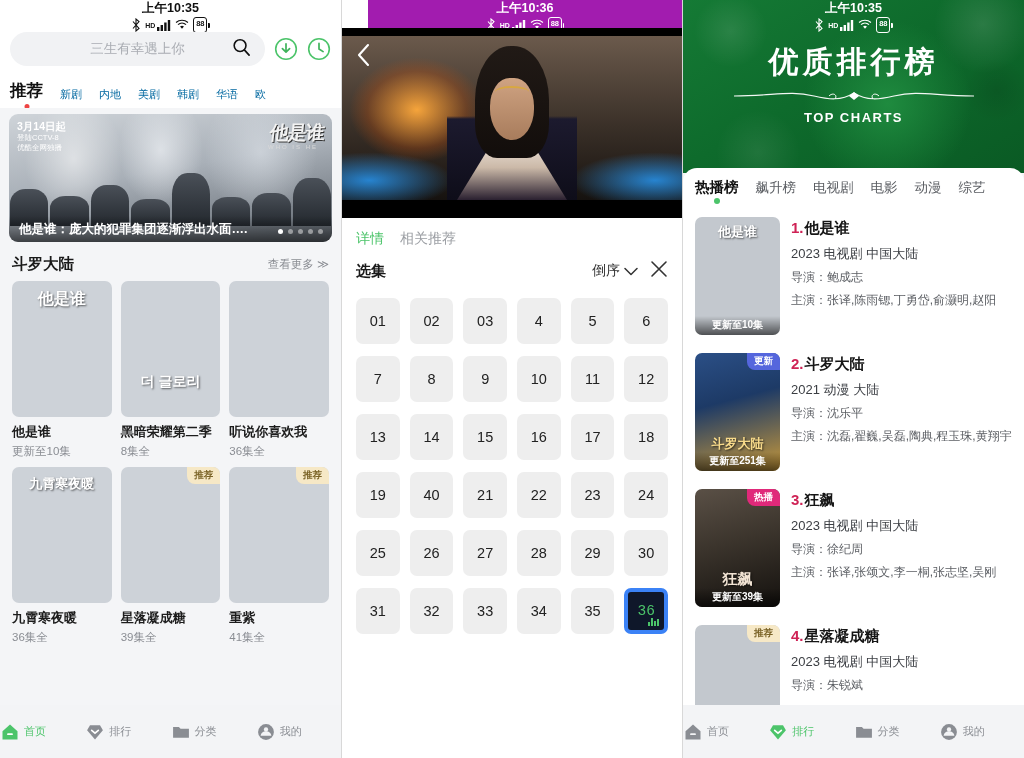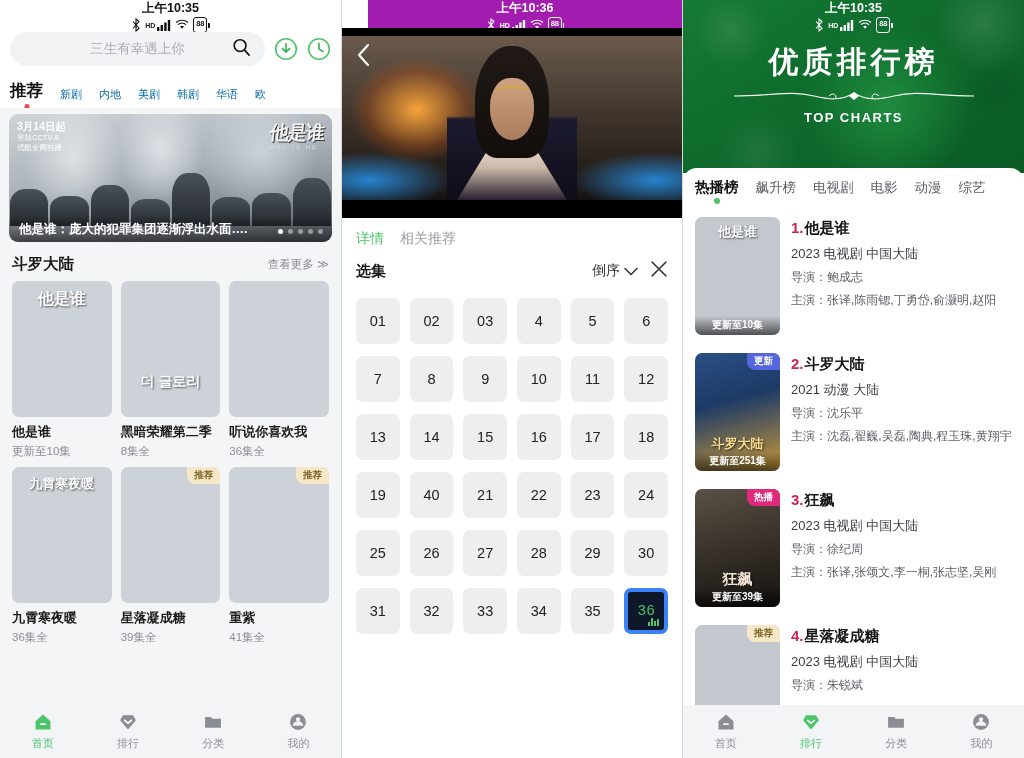--- a/index.html
+++ b/index.html
@@ -233,21 +233,21 @@
   .rankinfo .ttl { font-size: 15px; font-weight: 700; color:#151515; }
   .rankinfo .ttl .num { color:#cf2255; margin-right:1px; }
   .rankinfo .meta { font-size: 13px; color:#3b3e43; margin-top: 7px; }
   .rankinfo .dir, .rankinfo .cast { font-size: 12px; color:#5b5e63; margin-top: 6px; overflow:hidden; text-overflow:ellipsis; white-space:nowrap; }
 
   
   .botnav {
     position:absolute; left:0; right:0; bottom:0; height:53px;
     background:#f3f4f6; display:flex; align-items:center;
   }
-  .navitem { flex:1; display:flex; flex-direction:column; align-items:center; gap:4px; }
+  .navitem { flex:1; display:flex; flex-direction:row; align-items:center; gap:4px; }
   .navitem .lab { font-size: 11px; color:#8a8d93; }
   .navitem.on .lab { color:#4cc46a; }
 </style>
 </head>
 <body>
 
 <div class="screens">
 
   <div class="panel p1">
 

